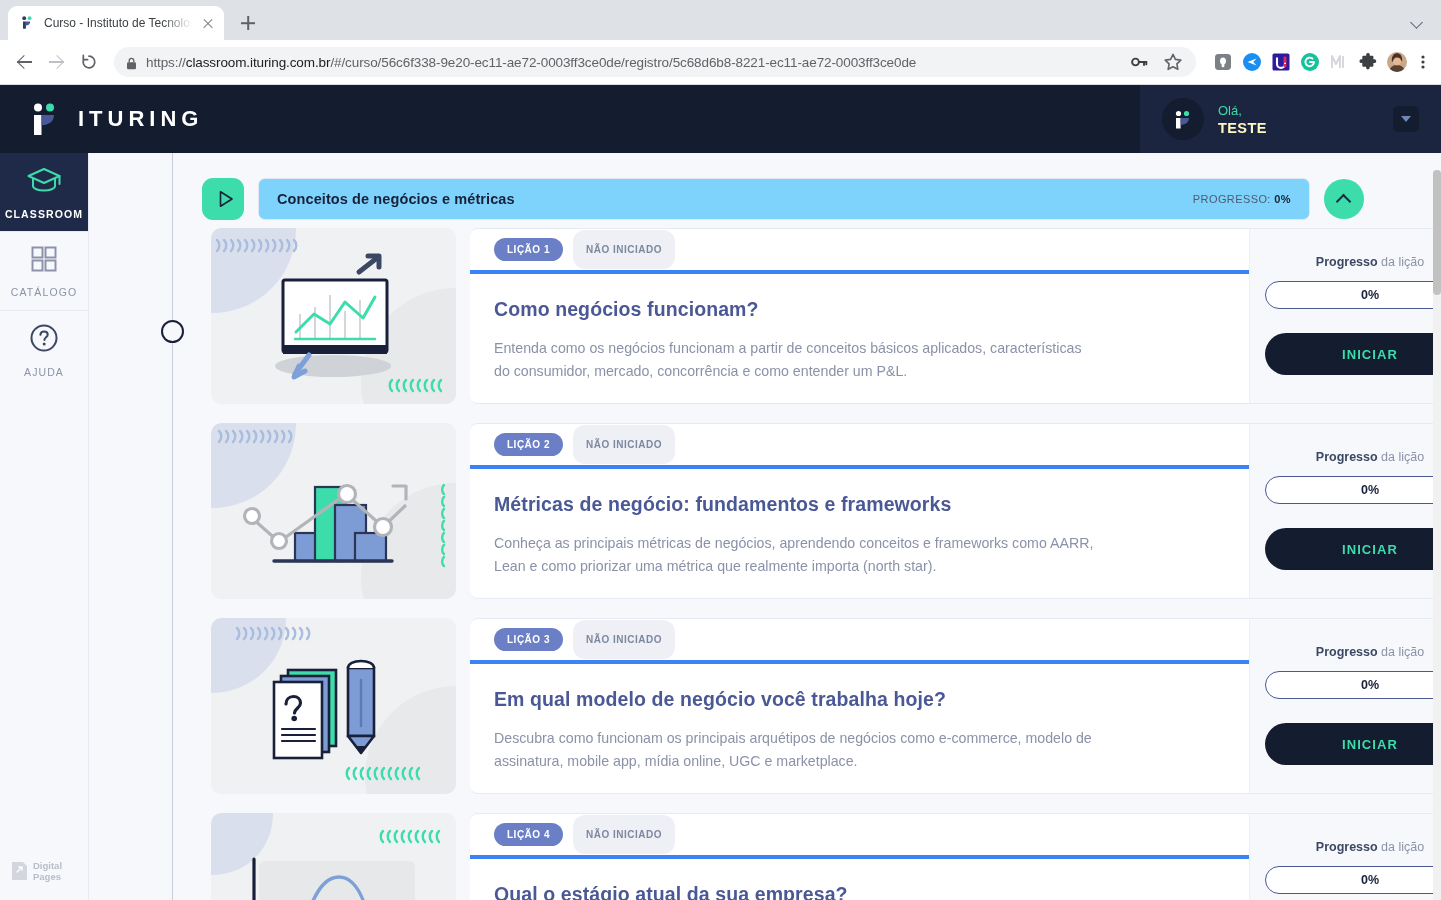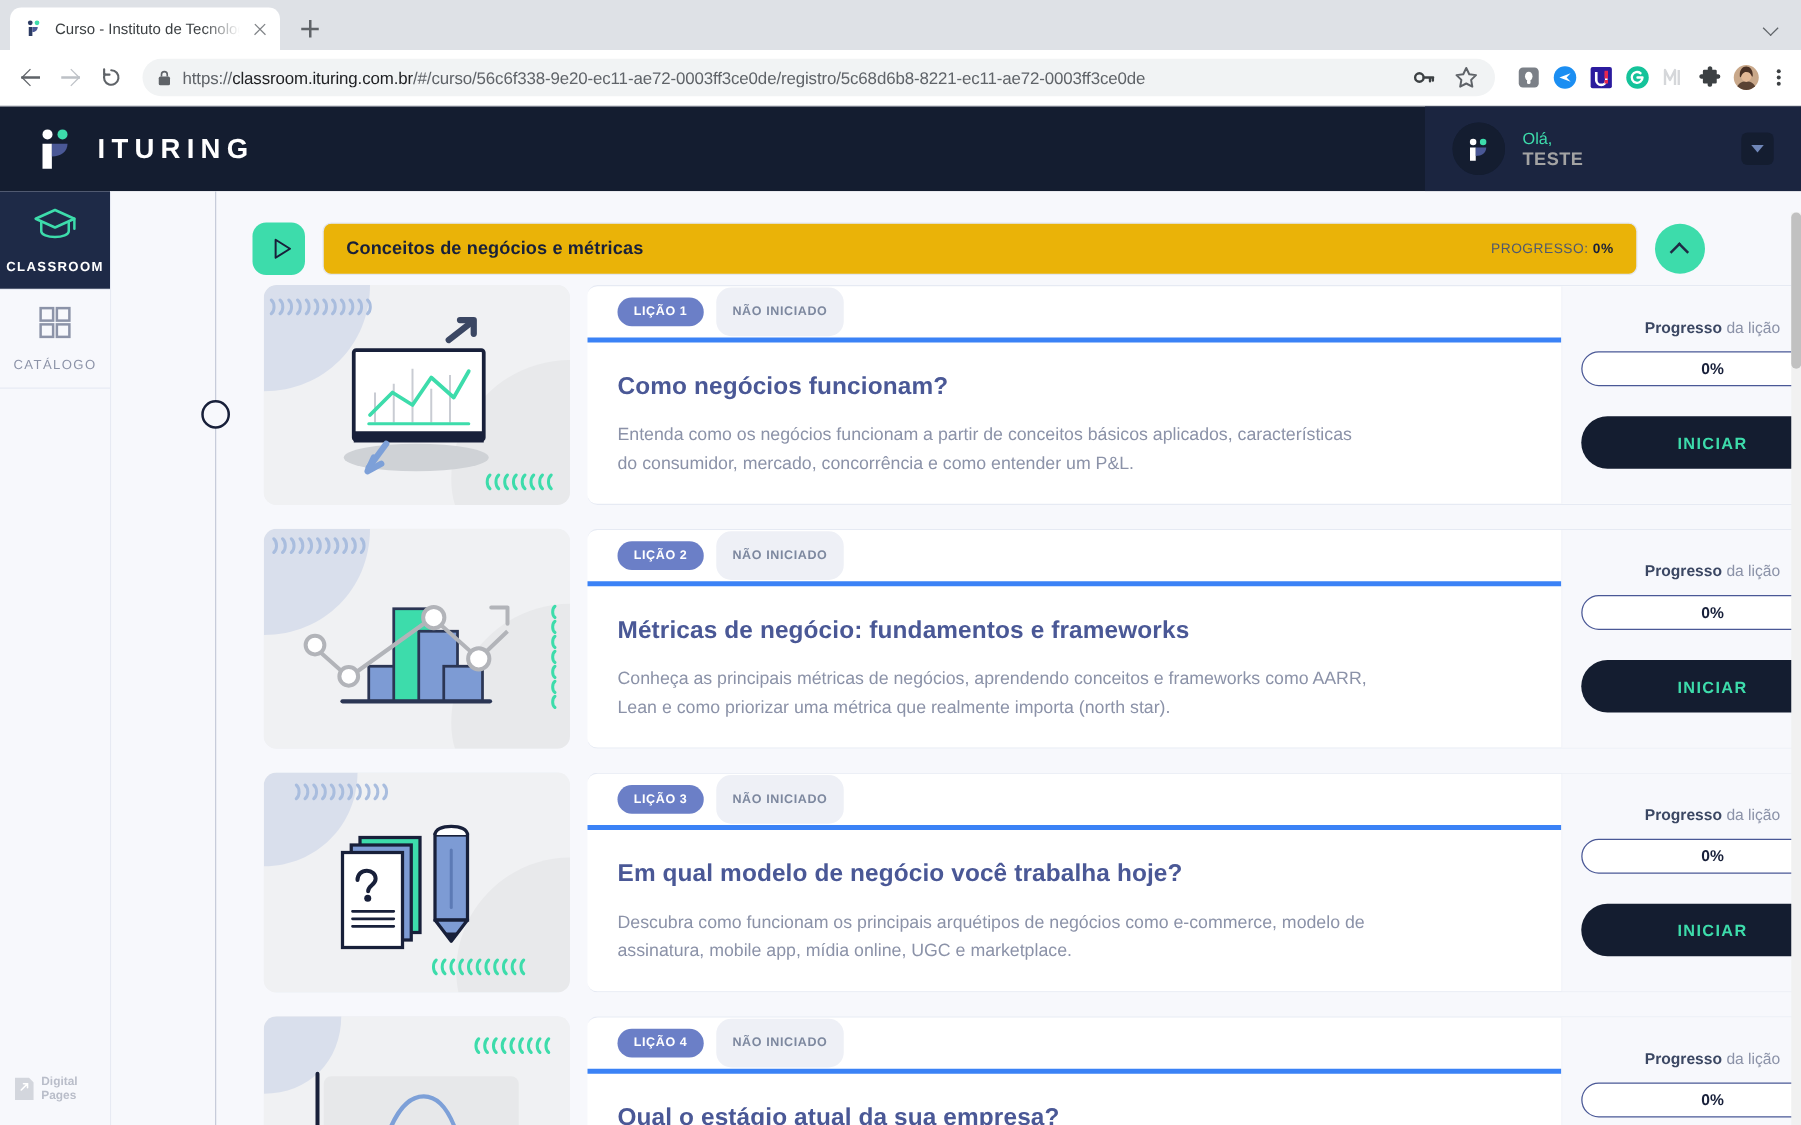--- a/index.html
+++ b/index.html
@@ -102,21 +102,21 @@
   }
   .user-area {
     position: absolute; right: 0; top: 0; height: 68px; width: 301px;
     background: #1b2540; display: flex; align-items: center; padding-left: 22px; gap: 14px;
   }
   .avatar {
     width: 42px; height: 42px; border-radius: 50%; background: #141d30;
     position: relative; flex: 0 0 42px;
   }
   .greet-hello { color: #3ddcab; font-size: 13px; line-height: 1.35; }
-  .greet-name { color: #a3a3a3; font-size: 14.5px; font-weight: 700; letter-spacing: .4px; }
+  .greet-name { color: #fef9c3; font-size: 14.5px; font-weight: 700; letter-spacing: .4px; }
   .user-caret {
     position: absolute; right: 22px; top: 50%; transform: translateY(-50%);
     width: 26px; height: 26px; border-radius: 5px; background: #141d30;
   }
   .user-caret i {
     position: absolute; left: 8px; top: 10px; width: 0; height: 0;
     border-left: 5px solid transparent; border-right: 5px solid transparent;
     border-top: 6px solid #6f86b8;
   }
 
@@ -155,21 +155,21 @@
 
   .course-bar {
     position: absolute; left: 113px; top: 25px; display: flex; align-items: center; gap: 14px;
   }
   .play-btn {
     width: 42px; height: 42px; border-radius: 11px; background: #3ddcab;
     position: relative; flex: 0 0 42px;
   }
   .play-tri { position: absolute; left: 14px; top: 11px; }
   .course-pill {
-    width: 1052px; height: 42px; background: #eab308; border: 1px solid #e3e7f1;
+    width: 1052px; height: 42px; background: #7dd3fc; border: 1px solid #e3e7f1;
     border-radius: 7px; display: flex; align-items: center; padding: 0 18px;
   }
   .course-title { font-size: 14.5px; font-weight: 700; color: #18203a; letter-spacing: .1px; }
   .course-progress {
     margin-left: auto; font-size: 11px; color: #50596e; letter-spacing: .4px;
   }
   .course-progress b { color: #18203a; font-weight: 700; }
   .collapse-btn {
     width: 40px; height: 40px; border-radius: 50%; background: #3ddcab;
     position: relative; flex: 0 0 40px;
@@ -423,20 +423,30 @@
             <svg width="28" height="28" viewBox="0 0 28 28">
               <rect x="2.5" y="2.5" width="10" height="10" fill="none" stroke="#8c93a8" stroke-width="2"></rect>
               <rect x="15.5" y="2.5" width="10" height="10" fill="none" stroke="#8c93a8" stroke-width="2"></rect>
               <rect x="2.5" y="15.5" width="10" height="10" fill="none" stroke="#8c93a8" stroke-width="2"></rect>
               <rect x="15.5" y="15.5" width="10" height="10" fill="none" stroke="#8c93a8" stroke-width="2"></rect>
             </svg>
           </span>
           <span class="side-label">CATÁLOGO</span>
         </div>
         <div class="side-sep"></div>
+        <div class="side-item">
+          <span>
+            <svg width="30" height="30" viewBox="0 0 30 30">
+              <circle cx="15" cy="15" r="12.5" fill="none" stroke="#3b4763" stroke-width="2"></circle>
+              <path d="M11.4 11.8c.2-2 1.8-3.3 3.7-3.3 2.1 0 3.6 1.3 3.6 3.2 0 2.6-3.3 2.6-3.3 5.3" fill="none" stroke="#3b4763" stroke-width="2" stroke-linecap="round"></path>
+              <circle cx="15.2" cy="21" r="1.5" fill="#3b4763"></circle>
+            </svg>
+          </span>
+          <span class="side-label">AJUDA</span>
+        </div>
 
         <div class="watermark">
           <span class="wm-icon">
             <svg width="15" height="18" viewBox="0 0 15 18">
               <path d="M0 0h11l4 4v14H0z" fill="#d3d6dd"></path>
               <path d="M5 10l5-5M6.8 5H10v3.2" stroke="#fff" stroke-width="1.3" fill="none" stroke-linecap="round"></path>
             </svg>
           </span>
           <span class="wm-text">Digital Pages</span>
         </div>

